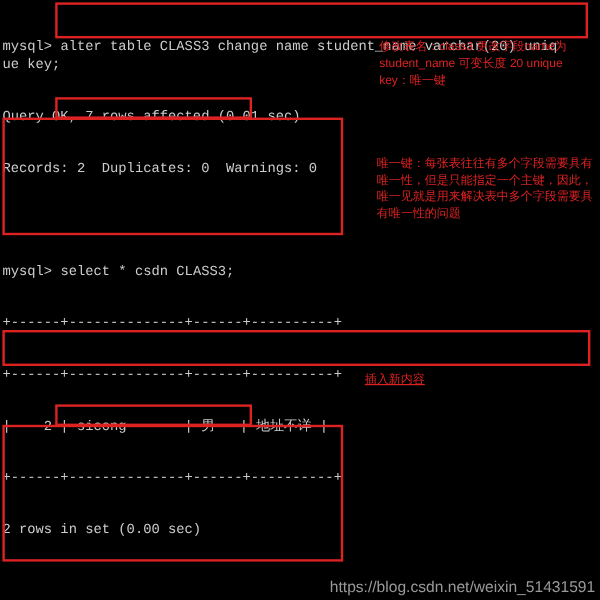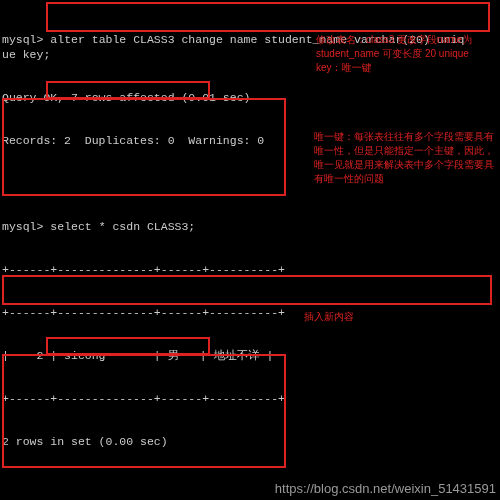--- a/index.html
+++ b/index.html
@@ -76,15 +76,15 @@
 
 <div class="redbox" style="left:46px; top:2px; width:444px; height:30px;"></div>
 <div class="redbox" style="left:46px; top:81px; width:164px; height:18px;"></div>
 <div class="redbox" style="left:2px; top:98px; width:284px; height:98px;"></div>
 <div class="redbox" style="left:2px; top:275px; width:490px; height:30px;"></div>
 <div class="redbox" style="left:46px; top:337px; width:164px; height:18px;"></div>
 <div class="redbox" style="left:2px; top:354px; width:284px; height:114px;"></div>
 
 <div class="annotation" style="left:316px; top:33px; width:180px;">修改表名：class3 更改字段name为 student_name 可变长度 20 unique key：唯一键</div>
 <div class="annotation" style="left:314px; top:130px; width:180px;">唯一键：每张表往往有多个字段需要具有唯一性，但是只能指定一个主键，因此，唯一见就是用来解决表中多个字段需要具有唯一性的问题</div>
-<div class="annotation" style="left:304px; top:310px; width:120px;">插入新内容</div>
+<div class="annotation" style="left:304px; top:310px; width:120px;text-decoration:underline;">插入新内容</div>
 
 <div class="watermark">https://blog.csdn.net/weixin_51431591</div>
 
 </body></html>

